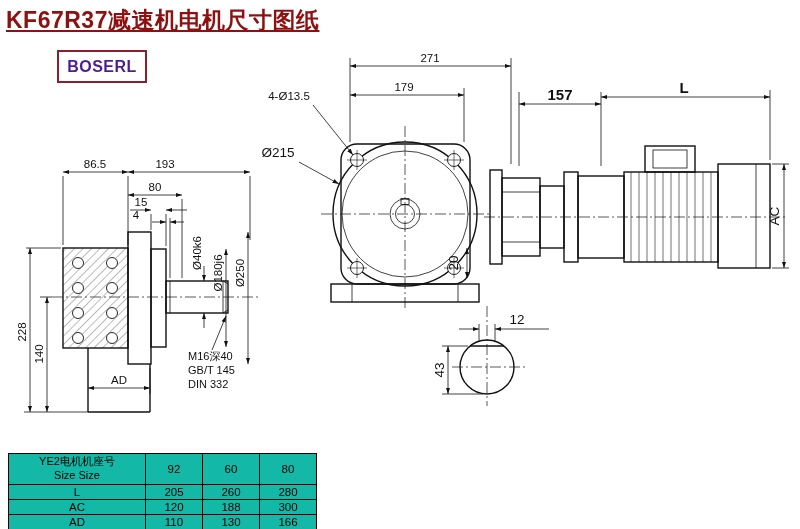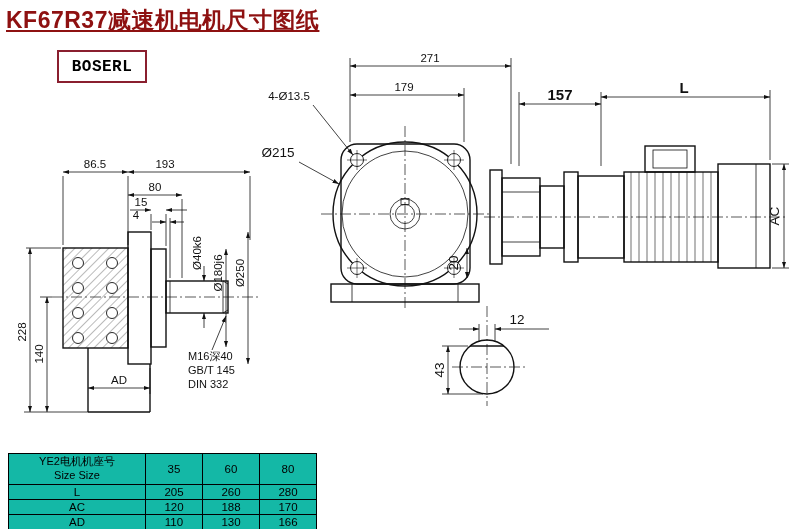--- a/index.html
+++ b/index.html
@@ -2,21 +2,21 @@
 <html><head>
 <meta charset="utf-8">
 <style>
   html,body{margin:0;padding:0;}
   body{width:800px;height:529px;position:relative;background:#fff;overflow:hidden;
        font-family:"Liberation Sans",sans-serif;}
   .page-title{position:absolute;left:6px;top:5px;font-size:23px;font-weight:bold;
        color:#8e1111;letter-spacing:.5px;text-decoration:underline;}
   .logo{position:absolute;left:57px;top:50px;width:86px;height:29px;border:2px solid #8a1f2f;
        display:flex;align-items:center;justify-content:center;background:#fff;}
-  .logo span{font-family:Liberation Mono, monospace;font-weight:bold;font-size:16px;color:#000000;letter-spacing:.5px;}
+  .logo span{font-family:Liberation Sans, sans-serif;font-weight:bold;font-size:16px;color:#4c1d95;letter-spacing:.5px;}
   svg.drawing{position:absolute;left:0;top:0;}
   svg text{font-family:"Liberation Sans",sans-serif;font-size:11.5px;fill:#111;text-anchor:middle;}
   svg text.md{font-size:13.5px;}
   svg text.lg{font-size:15px;font-weight:bold;}
   svg text.note{text-anchor:start;font-size:11px;}
   .o{fill:none;stroke:#111;stroke-width:1.4;}
   .t{fill:none;stroke:#111;stroke-width:0.8;}
   .f{fill:none;stroke:#111;stroke-width:0.6;}
   .d{fill:none;stroke:#111;stroke-width:0.8;}
   .cl{fill:none;stroke:#111;stroke-width:0.7;stroke-dasharray:11 3 2 3;}
@@ -226,35 +226,35 @@
   </g>
 </svg>
 
 <table class="spec-table">
   <tbody>
       <tr class="hdr">
     <td class="name">
       <div>YE2电机机座号</div>
       <div>Size Size</div>
     </td>
-    <td class="size">35</td>
+    <td class="size">92</td>
     <td class="size">60</td>
     <td class="size">80</td>
   </tr>
   <tr class="row">
     <td>L</td>
     <td>205</td>
     <td>260</td>
     <td>280</td>
   </tr>
   <tr class="row">
     <td>AC</td>
     <td>120</td>
     <td>188</td>
-    <td>170</td>
+    <td>300</td>
   </tr>
   <tr class="row">
     <td>AD</td>
     <td>110</td>
     <td>130</td>
     <td>166</td>
   </tr>
 </tbody>
   </table>
 

